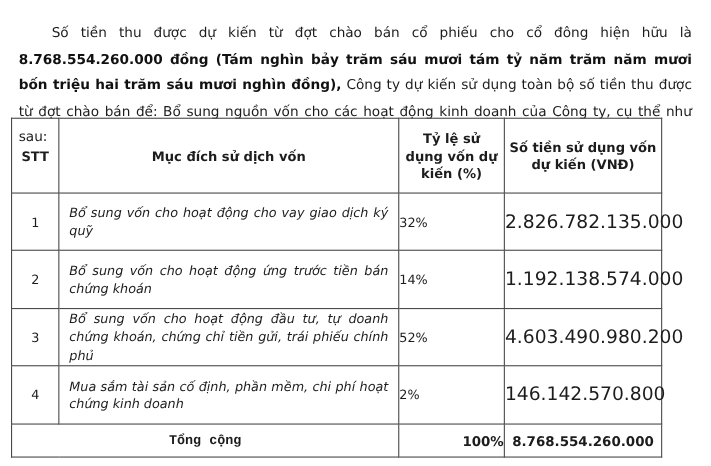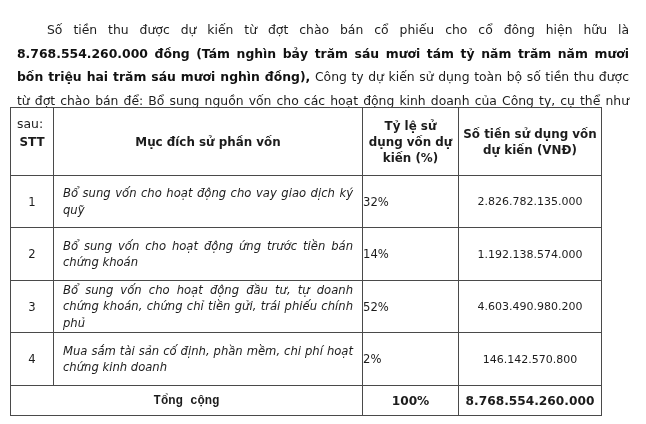--- a/index.html
+++ b/index.html
@@ -86,31 +86,31 @@
     line-height: 16.5px;
     font-size: 11.6px;
   }
   td.purpose .txt { display: block; font-style: italic; }
   td.pct {
     text-align: left;
     font-size: 11.6px;
   }
   td.amt {
     text-align: center;
-    font-size: 11px;
+    font-size: 17px;
   }
 
   
   .total td {
     height: 29px;
     font-weight: bold;
     font-size: 12.2px;
   }
   .total .tot-label { text-align: center; font-family: Liberation Mono, monospace; }
-  .total .tot-pct   { text-align: center; margin-top: 12px; }
+  .total .tot-pct   { text-align: right; margin-top: 12px; }
   .total .tot-amt   { text-align: center; }
 </style>
 </head>
 <body>
 
 <div class="page">
 
   <p class="intro">
     <span class="indent"></span><span>Số tiền thu được dự kiến từ đợt chào bán cổ phiếu cho cổ đông hiện hữu là </span><b>8.768.554.260.000 đồng (Tám nghìn bảy trăm sáu mươi tám tỷ năm trăm năm mươi bốn triệu hai trăm sáu mươi nghìn đồng),</b><span> Công ty dự kiến sử dụng toàn bộ số tiền thu được từ đợt chào bán để: Bổ sung nguồn vốn cho các hoạt động kinh doanh của Công ty, cụ thể như sau:</span>
   </p>
@@ -118,21 +118,21 @@
   <table class="fund-table">
     <colgroup>
       <col class="c-stt">
         <col class="c-purp">
         <col class="c-pct">
         <col class="c-amt">
     </colgroup>
     <thead>
       <tr>
         <td>STT</td>
-        <td>Mục đích sử phần vốn</td>
+        <td>Mục đích sử dịch vốn</td>
         <td>Tỷ lệ sử dụng vốn dự kiến (%)</td>
         <td>Số tiền sử dụng vốn dự kiến (VNĐ)</td>
       </tr>
     </thead>
     <tbody>
       <tr class="r1">
         <td class="stt">1</td>
         <td class="purpose">
             <span class="txt">Bổ sung vốn cho hoạt động cho vay giao dịch ký quỹ</span>
           </td>

